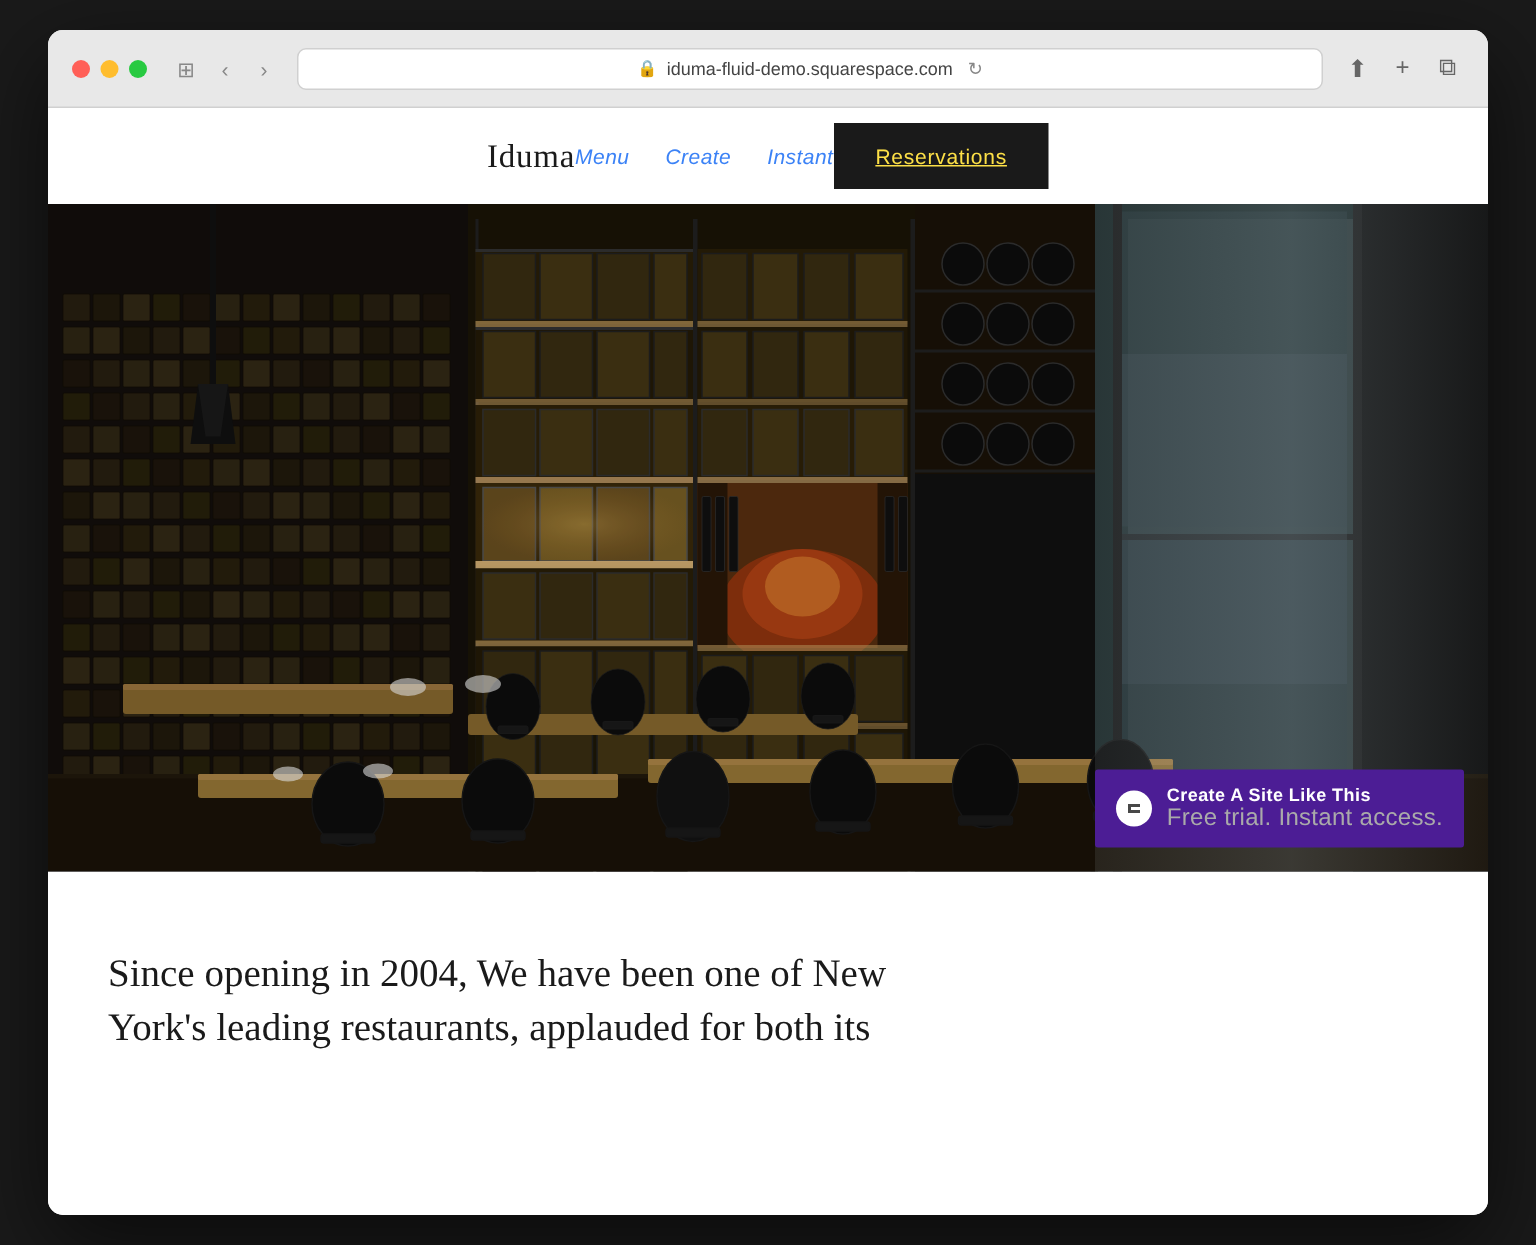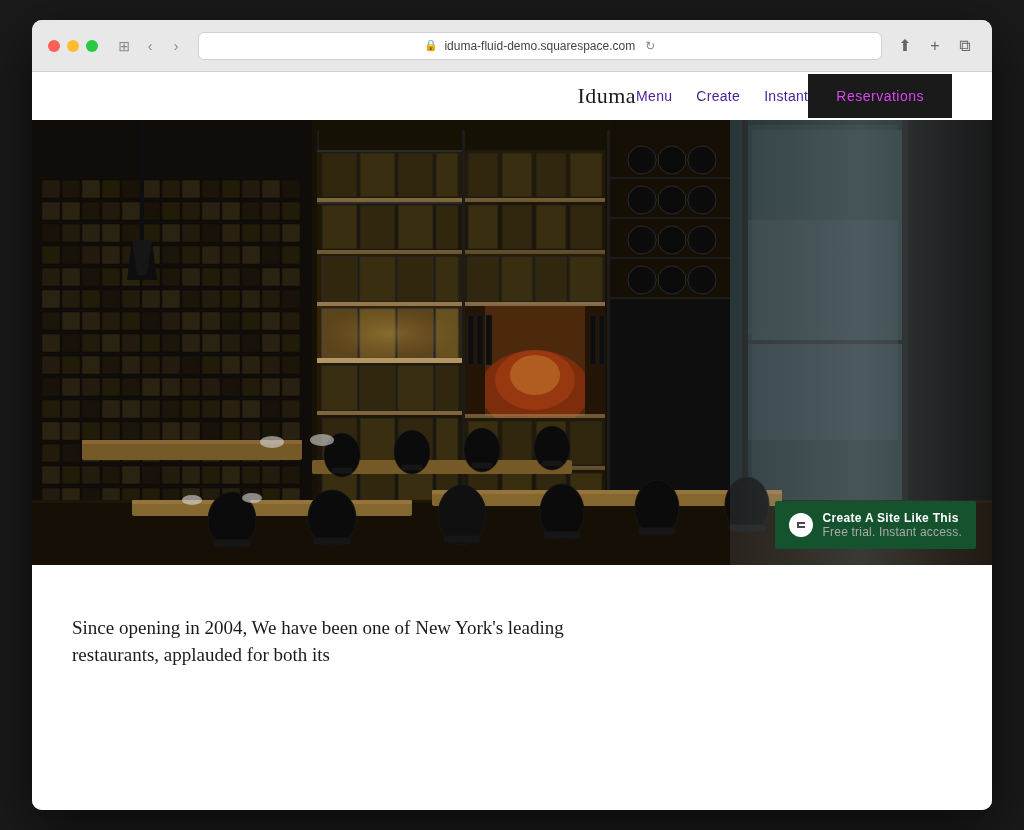--- a/index.html
+++ b/index.html
@@ -102,57 +102,59 @@
     .website-content {
       background: #fff;
       height: calc(790px - 52px);
       overflow: hidden;
     }
 
     
     .site-header {
       display: flex;
       align-items: center;
-      justify-content: flex-end;
+      justify-content: center;
       padding: 0 40px;
-      height: 48px;
+      height: 64px;
       background: #fff;
     }
 
     .site-logo {
       font-size: 22px;
       font-weight: 400;
       color: #1a1a1a;
       font-family: Georgia, serif;
       letter-spacing: 0.5px;
     }
 
     .site-nav {
       display: flex;
       gap: 24px;
       align-items: center;
     }
 
     .nav-link {
       font-size: 14px;
-      color: #4c1d95;
+      color: #3b82f6;
       text-decoration: none;
       cursor: pointer;
       letter-spacing: 0.3px;
+      font-style: italic;
     }
 
     .nav-reservations {
       background: #1a1a1a;
-      color: #d946ef;
+      color: #fde047;
       padding: 14px 28px;
       font-size: 14px;
       font-weight: 500;
       cursor: pointer;
       letter-spacing: 0.5px;
       white-space: nowrap;
+      text-decoration: underline;
     }
 
     
     .hero-image {
       width: 100%;
       height: 445px;
       overflow: hidden;
       position: relative;
       background: #1a1a1a;
     }
@@ -162,34 +164,34 @@
       height: 100%;
     }
 
     
     .site-body {
       background: #fff;
       padding: 50px 40px 30px 40px;
     }
 
     .body-text {
-      font-size: 19px;
+      font-size: 26px;
       font-weight: 400;
       color: #1a1a1a;
       line-height: 1.4;
       font-family: Georgia, serif;
       max-width: 580px;
     }
 
     
     .sq-badge {
       position: absolute;
       bottom: 16px;
       right: 16px;
-      background: #14532d;
+      background: #4c1d95;
       color: #fff;
       padding: 10px 14px;
       display: flex;
       align-items: center;
       gap: 10px;
       cursor: pointer;
       border-radius: 2px;
       z-index: 10;
     }
 
@@ -208,21 +210,21 @@
       flex-direction: column;
     }
 
     .sq-title {
       font-size: 12px;
       font-weight: 600;
       letter-spacing: 0.3px;
     }
 
     .sq-subtitle {
-      font-size: 12px;
+      font-size: 16px;
       color: #aaa;
       letter-spacing: 0.2px;
     }
 
     .hero-wrapper {
       position: relative;
     }
   </style>
 </head>
 <body>

